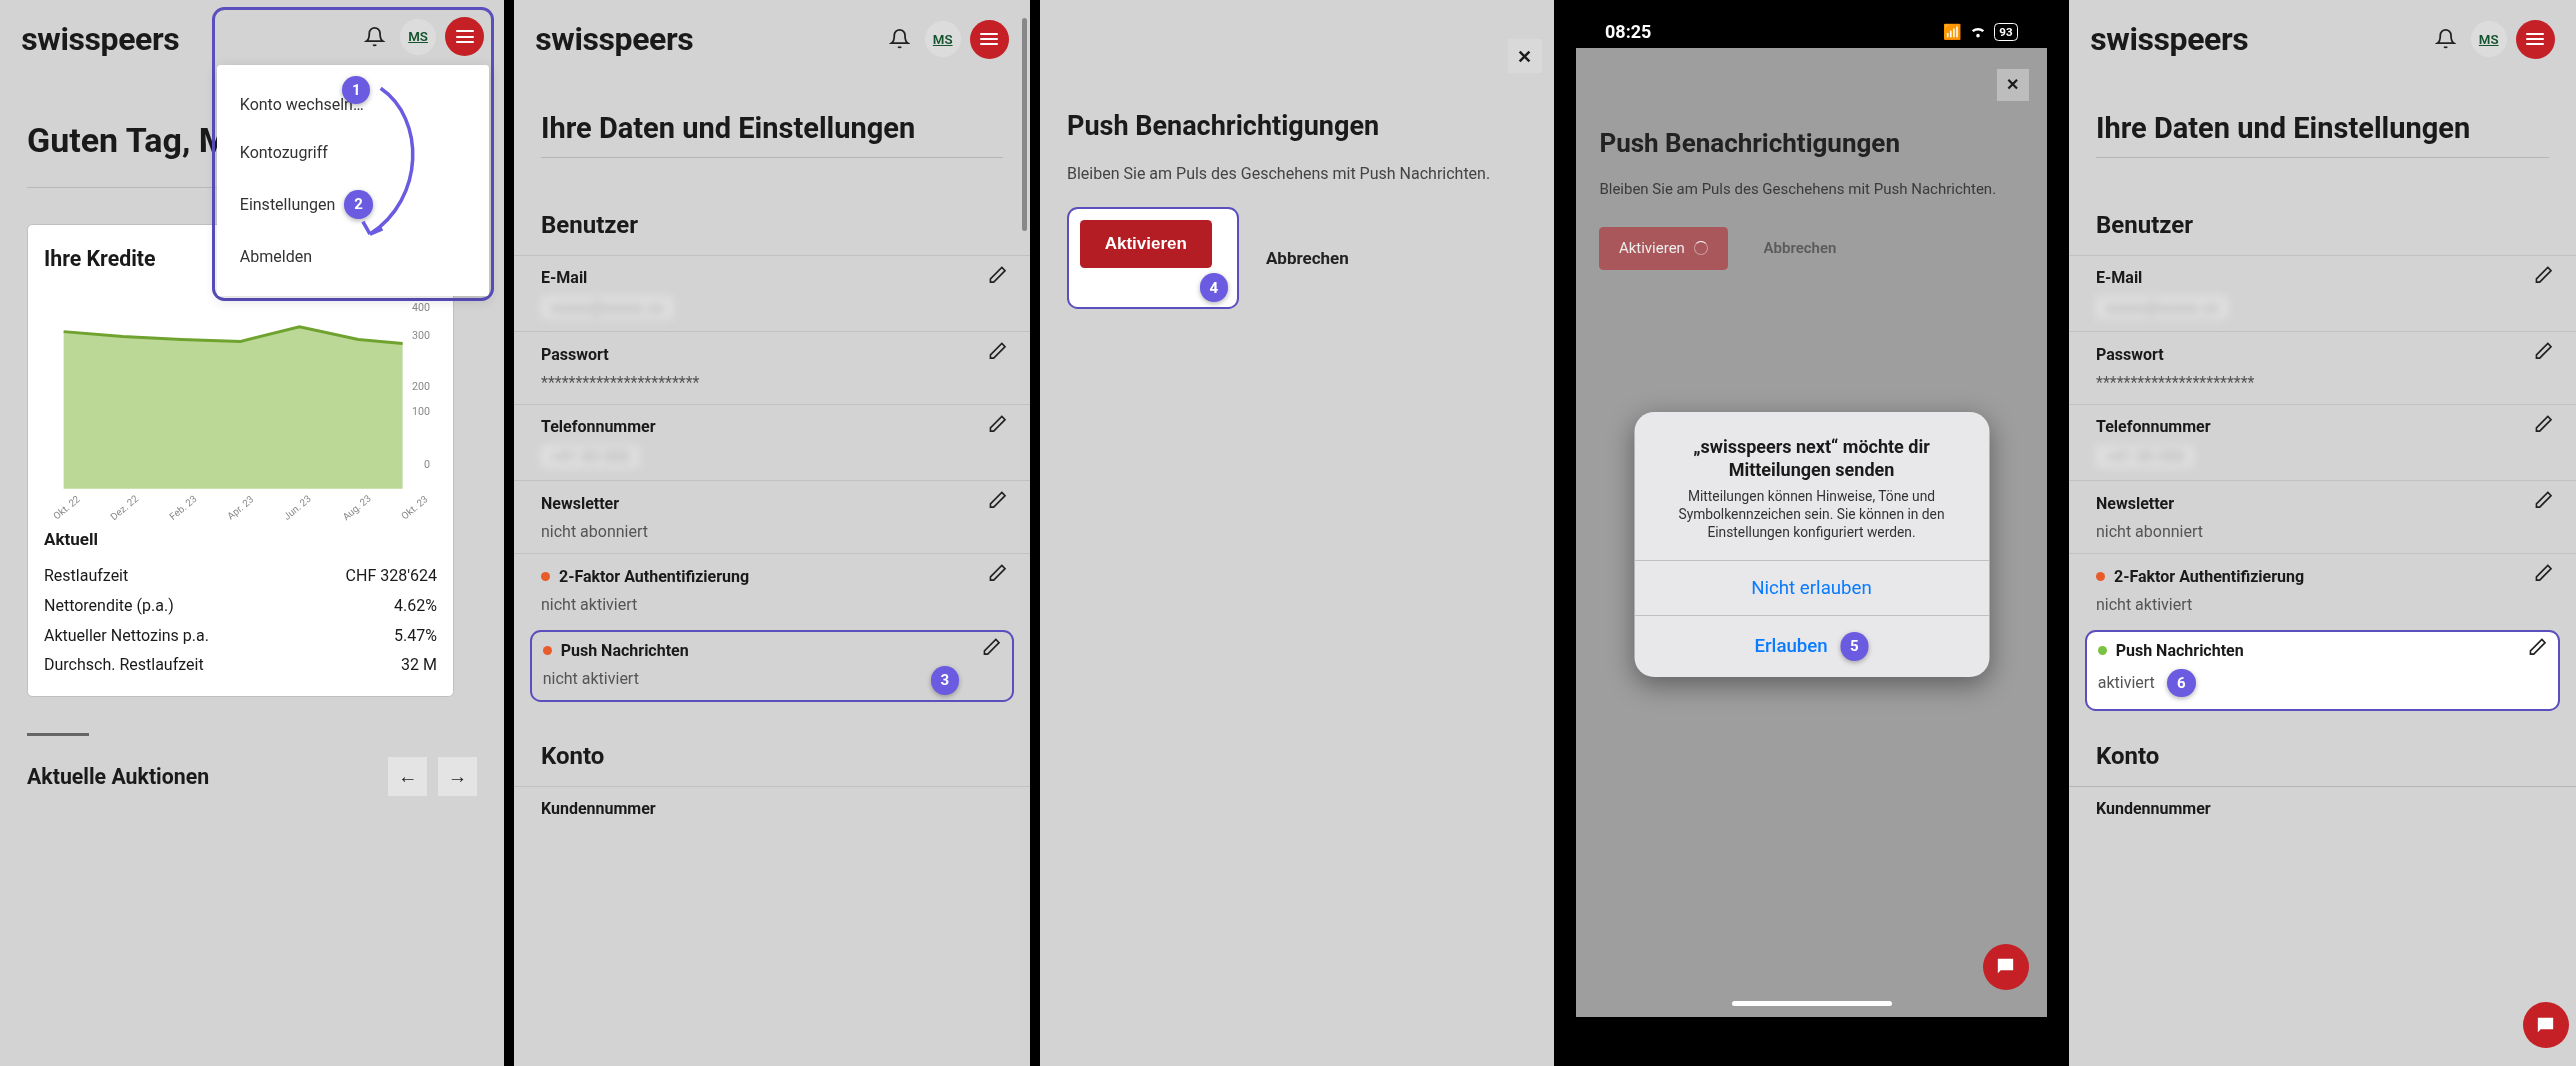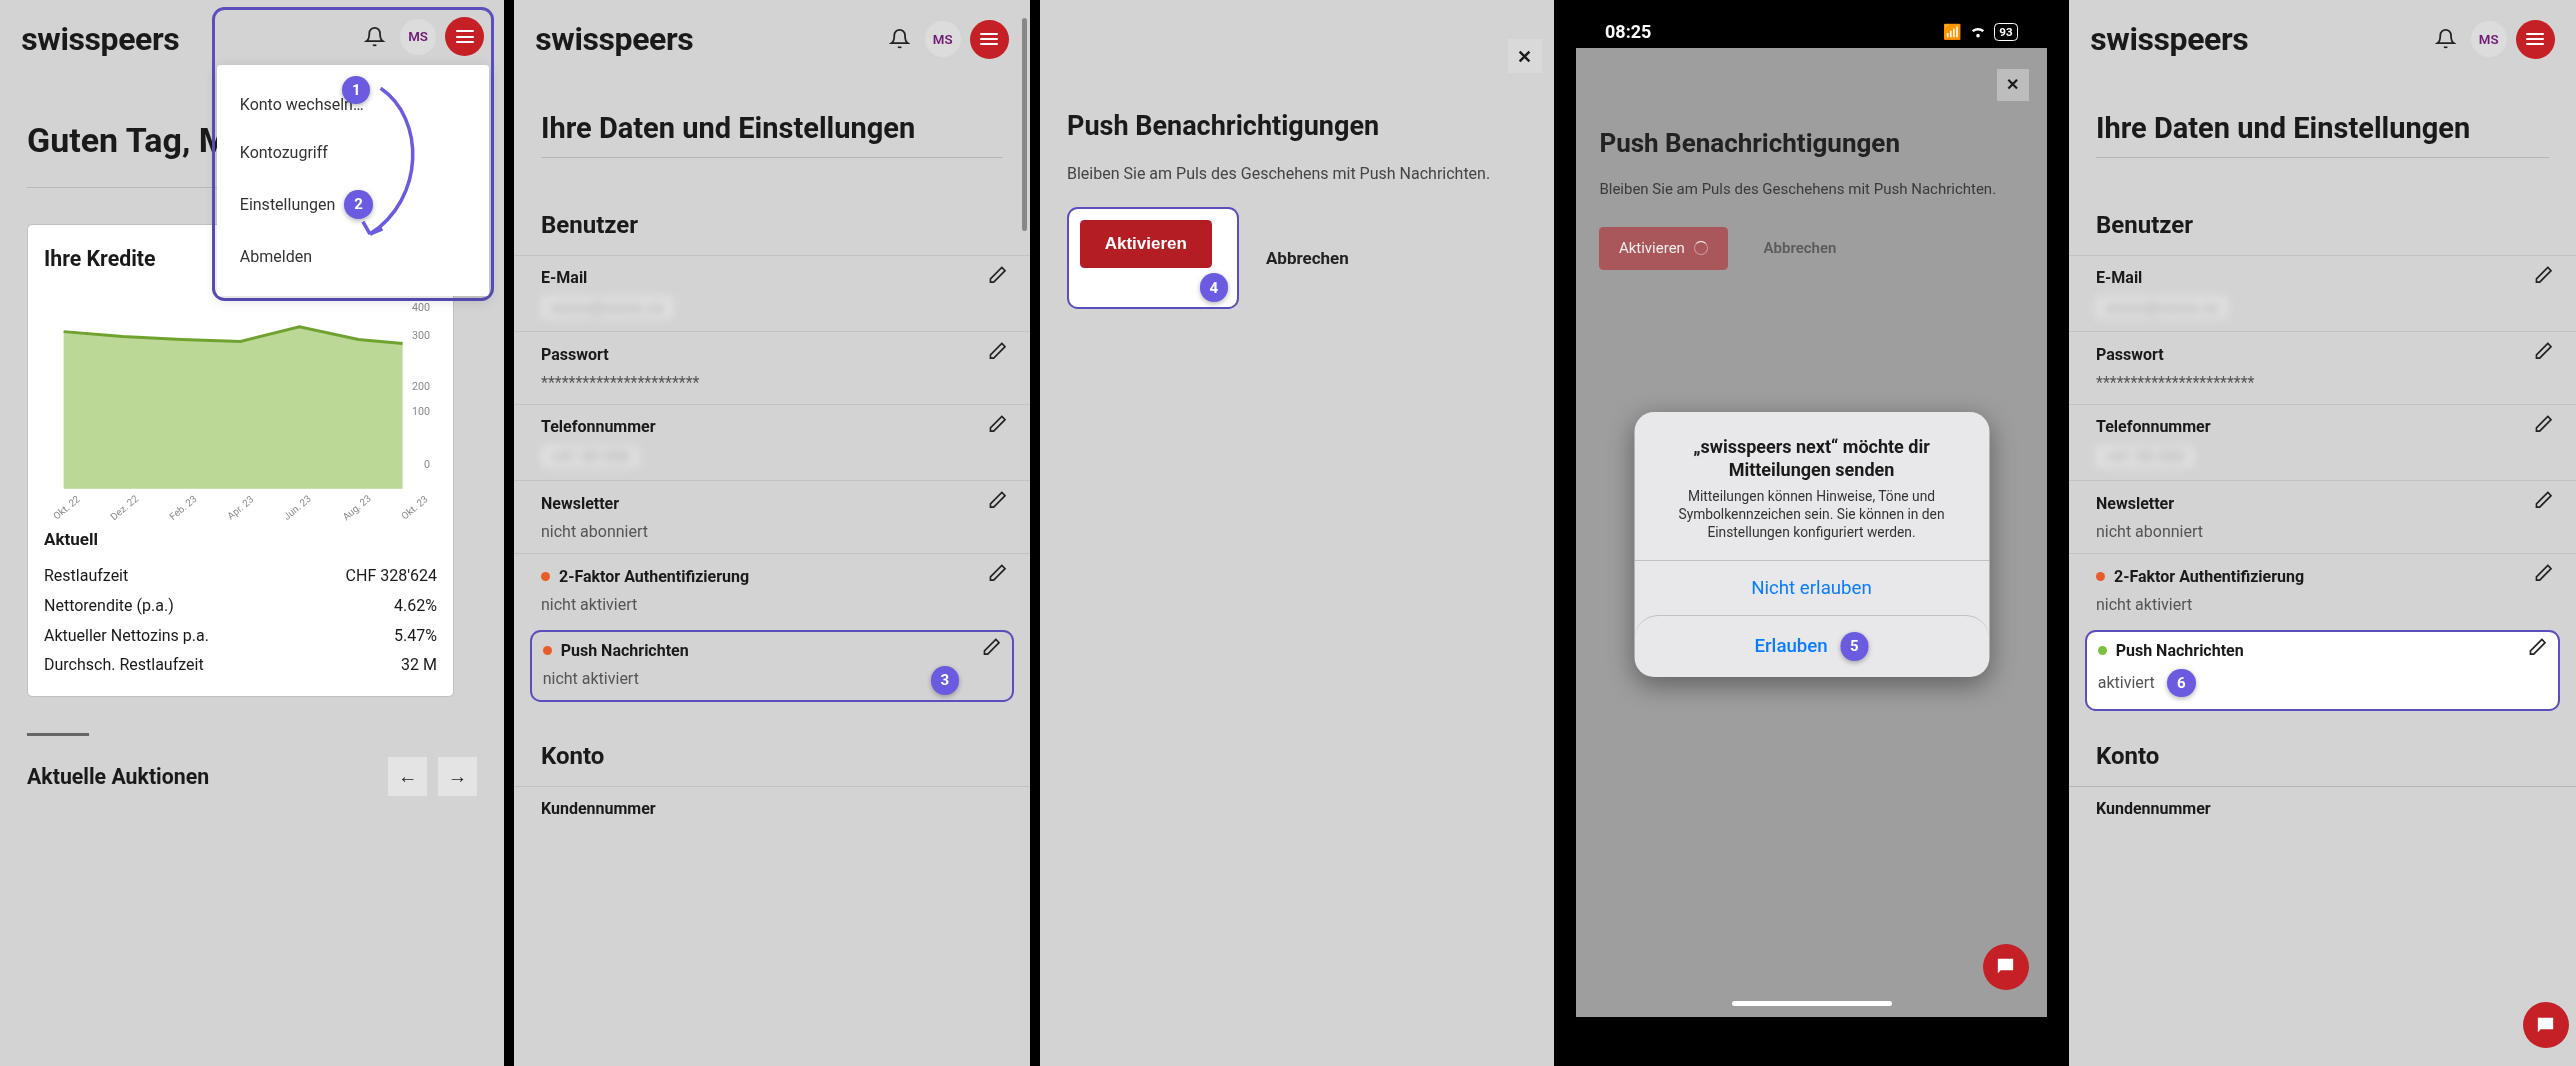--- a/index.html
+++ b/index.html
@@ -12,21 +12,21 @@
   .pw2 { width:526px; }
   .pw3 { width:524px; }
   .pw4 { width:505px; }
   .pw5 { width:507px; }
 
   
   .hdr { display:flex; align-items:center; justify-content:space-between; padding:19.5px 21.3px 9px 21.3px; }
   .logo { font-weight:700; font-size:32px; letter-spacing:-0.4px; }
   .hdr-right { display:flex; align-items:center; gap:9px; }
   .bell { width:32px; height:32px; display:flex; align-items:center; justify-content:center; }
-  .avatar { width:36px; height:36px; border-radius:50%; background:#dcdcdc; display:flex; align-items:center; justify-content:center; font-size:13.3px; font-weight:600; color:#701a75; }
+  .avatar { width:36px; height:36px; border-radius:50%; background:#dcdcdc; display:flex; align-items:center; justify-content:center; font-size:13.3px; font-weight:600; color:#14532d;text-decoration:underline; }
   .burger { width:39px; height:39px; border-radius:50%; background:#c52026; display:flex; align-items:center; justify-content:center; }
   .burger-lines { width:18px; height:12.4px; display:flex; flex-direction:column; justify-content:space-between; }
   .burger-lines span { display:block; height:1.8px; background:#fff; border-radius:0.9px; }
 
   
   .s1 .greeting { font-size:34px; font-weight:700; padding:53px 27px 9px 27px; }
   .s1 .hr1 { border:none; border-top:1.8px solid #b8b8b8; margin:18px 27px 36px 27px; }
   .card { background:#fff; border:0.9px solid #bfbfbf; border-radius:5.3px; margin:0 0 0 27px; padding:21.3px 16px 16px 16px; }
   .card-title { font-size:21.3px; font-weight:700; margin-bottom:18px; }
   .chart-area { position:relative; height:213px; }
@@ -88,21 +88,21 @@
   .s4-p { font-size:15px; color:#3a3a3a; padding:0 23px; line-height:1.4; }
   .s4-actions { display:flex; gap:36px; padding:27px 23px; align-items:center; }
   .s4-btn-act { background:rgba(179,29,35,0.55); color:#eee; padding:12.4px 19.5px; border-radius:4.4px; font-size:15px; display:flex; align-items:center; gap:9px; }
   .s4-btn-cancel { color:#5b5b5b; font-size:15px; font-weight:600; }
   .spinner { width:14.2px; height:14.2px; border:1.8px solid rgba(255,255,255,0.4); border-top-color:#fff; border-radius:50%; }
   .ios-alert { position:absolute; top:364px; left:50%; transform:translateX(-50%); width:355px; background:#e8e8ea; border-radius:19.5px; overflow:hidden; box-shadow:0 7.1px 27px rgba(0,0,0,0.4); }
   .ios-alert-body { padding:23px 19.5px 18px 19.5px; text-align:center; }
   .ios-alert-title { font-weight:700; font-size:18px; line-height:1.3; }
   .ios-alert-text { font-size:13.8px; color:#333; margin-top:7.1px; line-height:1.3; }
   .ios-alert-btn { border-top:0.9px solid #c0c0c2; padding:16px 0; text-align:center; font-size:18.7px; color:#0a7bff; cursor:pointer; position:relative; }
-  .ios-alert-btn.allow { font-weight:500; display:flex; align-items:center; justify-content:center; gap:12.4px;border-radius:24px; }
+  .ios-alert-btn.allow { font-weight:500; display:flex; align-items:center; justify-content:center; gap:12.4px; }
   .ios-home { position:absolute; bottom:10.7px; left:50%; transform:translateX(-50%); width:160px; height:5.3px; background:#fff; border-radius:2.7px; }
   .chatfab { position:absolute; bottom:27px; right:18px; width:46px; height:46px; border-radius:50%; background:#c52026; display:flex; align-items:center; justify-content:center; }
 
   
   .s5 .chatfab { bottom:18px; right:7.1px; }
 
   .pencil { width:19.5px; height:19.5px; }
   svg { display:block; }
 </style>
 </head>

